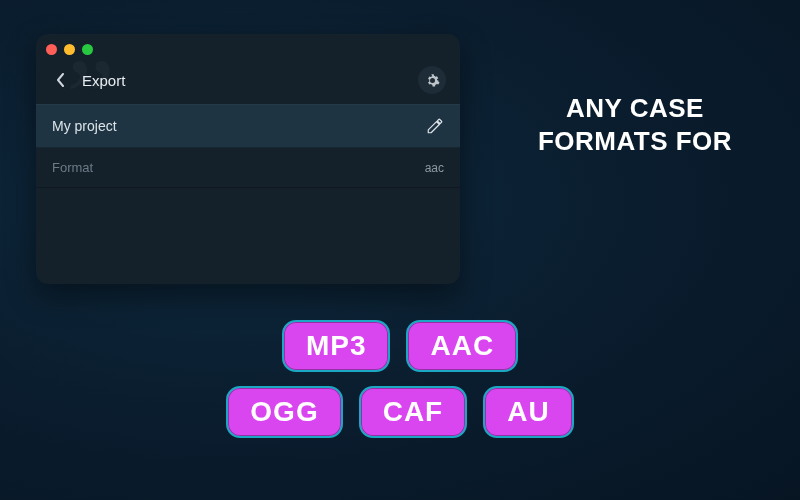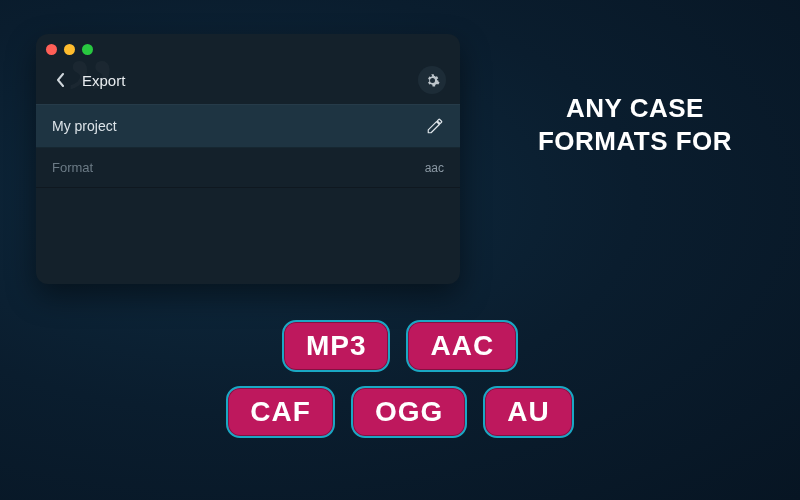--- a/index.html
+++ b/index.html
@@ -147,21 +147,21 @@
   }
   .chip-row {
     display: flex;
     gap: 16px;
     justify-content: center;
   }
   .chip {
     border: 2px solid #1aa8c4;
     border-radius: 14px;
     padding: 10px 22px;
-    background: #be185d;
+    background: #d946ef;
     color: #ffffff;
     font-weight: 800;
     font-size: 28px;
     letter-spacing: 1px;
     line-height: 1;
     box-shadow: 0 0 0 1px rgba(0,0,0,0.3) inset;
   }
 
   svg { display: block; }
 </style>
@@ -212,17 +212,17 @@
   <div>ANY CASE</div>
   <div>FORMATS FOR</div>
 </div>
 
 <div class="chips">
   <div class="chip-row">
     <div class="chip">MP3</div>
     <div class="chip">AAC</div>
   </div>
   <div class="chip-row">
+    <div class="chip">OGG</div>
     <div class="chip">CAF</div>
-    <div class="chip">OGG</div>
     <div class="chip">AU</div>
   </div>
 </div>
 
 </body></html>

